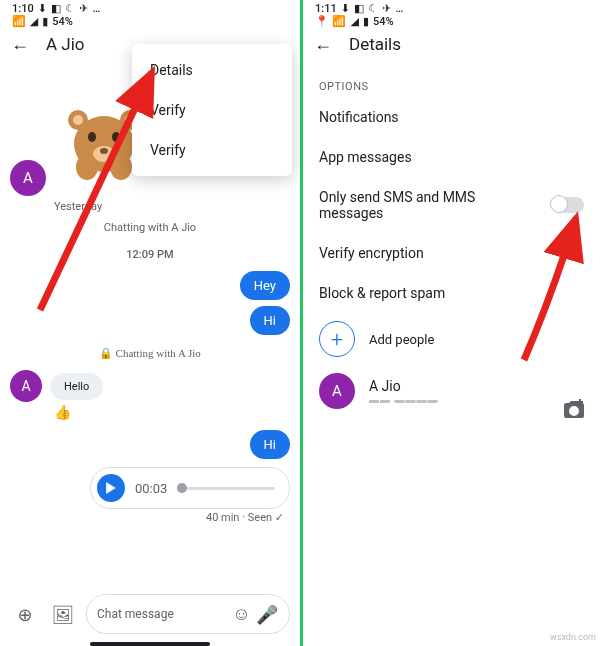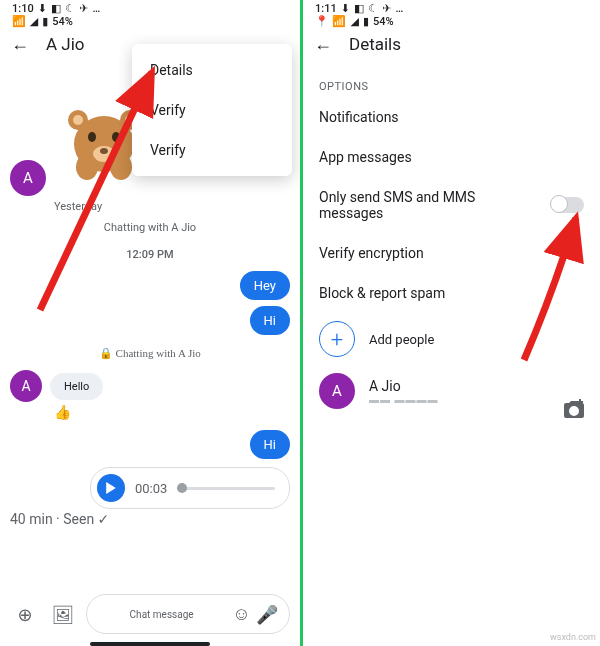--- a/index.html
+++ b/index.html
@@ -92,21 +92,21 @@
   .bear .ear.l{left:4px;} .bear .ear.r{right:4px;}
   .bear .earI{width:10px;height:10px;background:#f3c896;border-radius:50%;position:absolute;top:9px;}
   .bear .earI.l{left:9px;} .bear .earI.r{right:9px;}
   .bear .paw{width:22px;height:26px;background:#c98a4a;border-radius:50%;position:absolute;bottom:6px;}
   .bear .paw.l{left:12px;} .bear .paw.r{right:12px;}
   .bear .eye{width:8px;height:10px;background:#3a2a18;border-radius:50%;position:absolute;top:26px;}
   .bear .eye.l{left:24px;} .bear .eye.r{right:24px;}
   .bear .snout{width:22px;height:16px;background:#f3c896;border-radius:50%;position:absolute;left:29px;top:40px;}
   .bear .nose{width:8px;height:6px;background:#7a5230;border-radius:50%;position:absolute;left:36px;top:42px;}
   .ts-center{ text-align:center; color:#5f6368; font-size:11px; margin:4px 0;}
-  .ts-small{ text-align:left; color:#5f6368; font-size:14px; padding-right:6px; margin-top:2px;}
+  .ts-small{ text-align:right; color:#5f6368; font-size:11px; padding-right:6px; margin-top:2px;}
   .pill {
     background:#1a73e8;color:#fff;border-radius:18px;
     padding:7px 14px;display:inline-block;font-size:13px;
     align-self:flex-end;margin-top:6px;
   }
   .pill-grey { background:#eceff4;color:#202124;border-radius:18px;padding:7px 14px;display:inline-block;font-size:11px;}
   .row-left{display:flex;align-items:center;gap:8px;margin-top:6px;}
   .react { font-size:14px; margin-left:44px; margin-top:2px;}
   .voice {
     align-self:flex-end; margin-top:8px;
@@ -119,21 +119,21 @@
   .knob{width:10px;height:10px;background:#9aa0a6;border-radius:50%;position:absolute;left:0;top:-4px;}
   .composer{
     position:absolute;bottom:12px;left:0;right:0;
     display:flex;align-items:center;gap:8px;padding:0 10px;
   }
   .iconbtn{width:30px;height:30px;display:flex;align-items:center;justify-content:center;color:#5f6368;font-size:18px;cursor:pointer;}
   .input{
     flex:1;border:1px solid #dadce0;border-radius:22px;height:40px;
     display:flex;align-items:center;padding:0 10px;color:#5f6368;gap:6px;
   }
-  .input .ph{flex:1;font-size:10px;text-align:center;}
+  .input .ph{flex:1;font-size:12px;}
   .navbar{position:absolute;bottom:0;left:50%;transform:translateX(-50%);width:120px;height:4px;background:#202124;border-radius:2px;}
   .arrow-red {
     position:absolute;pointer-events:none;z-index:10;
   }
   
   .section-label{color:#5f6368;font-size:11px;letter-spacing:.5px;padding:14px 16px 4px;}
   .opt{padding:12px 16px;font-size:14px;display:flex;align-items:center;justify-content:space-between;cursor:pointer;}
   .toggle{width:32px;height:16px;background:#dadce0;border-radius:8px;position:relative;}
   .toggle .dot{width:18px;height:18px;background:#fff;border:1px solid #bdc1c6;border-radius:50%;position:absolute;top:-2px;left:-2px;}
   .add-row{display:flex;align-items:center;gap:14px;padding:8px 16px;cursor:pointer;}

